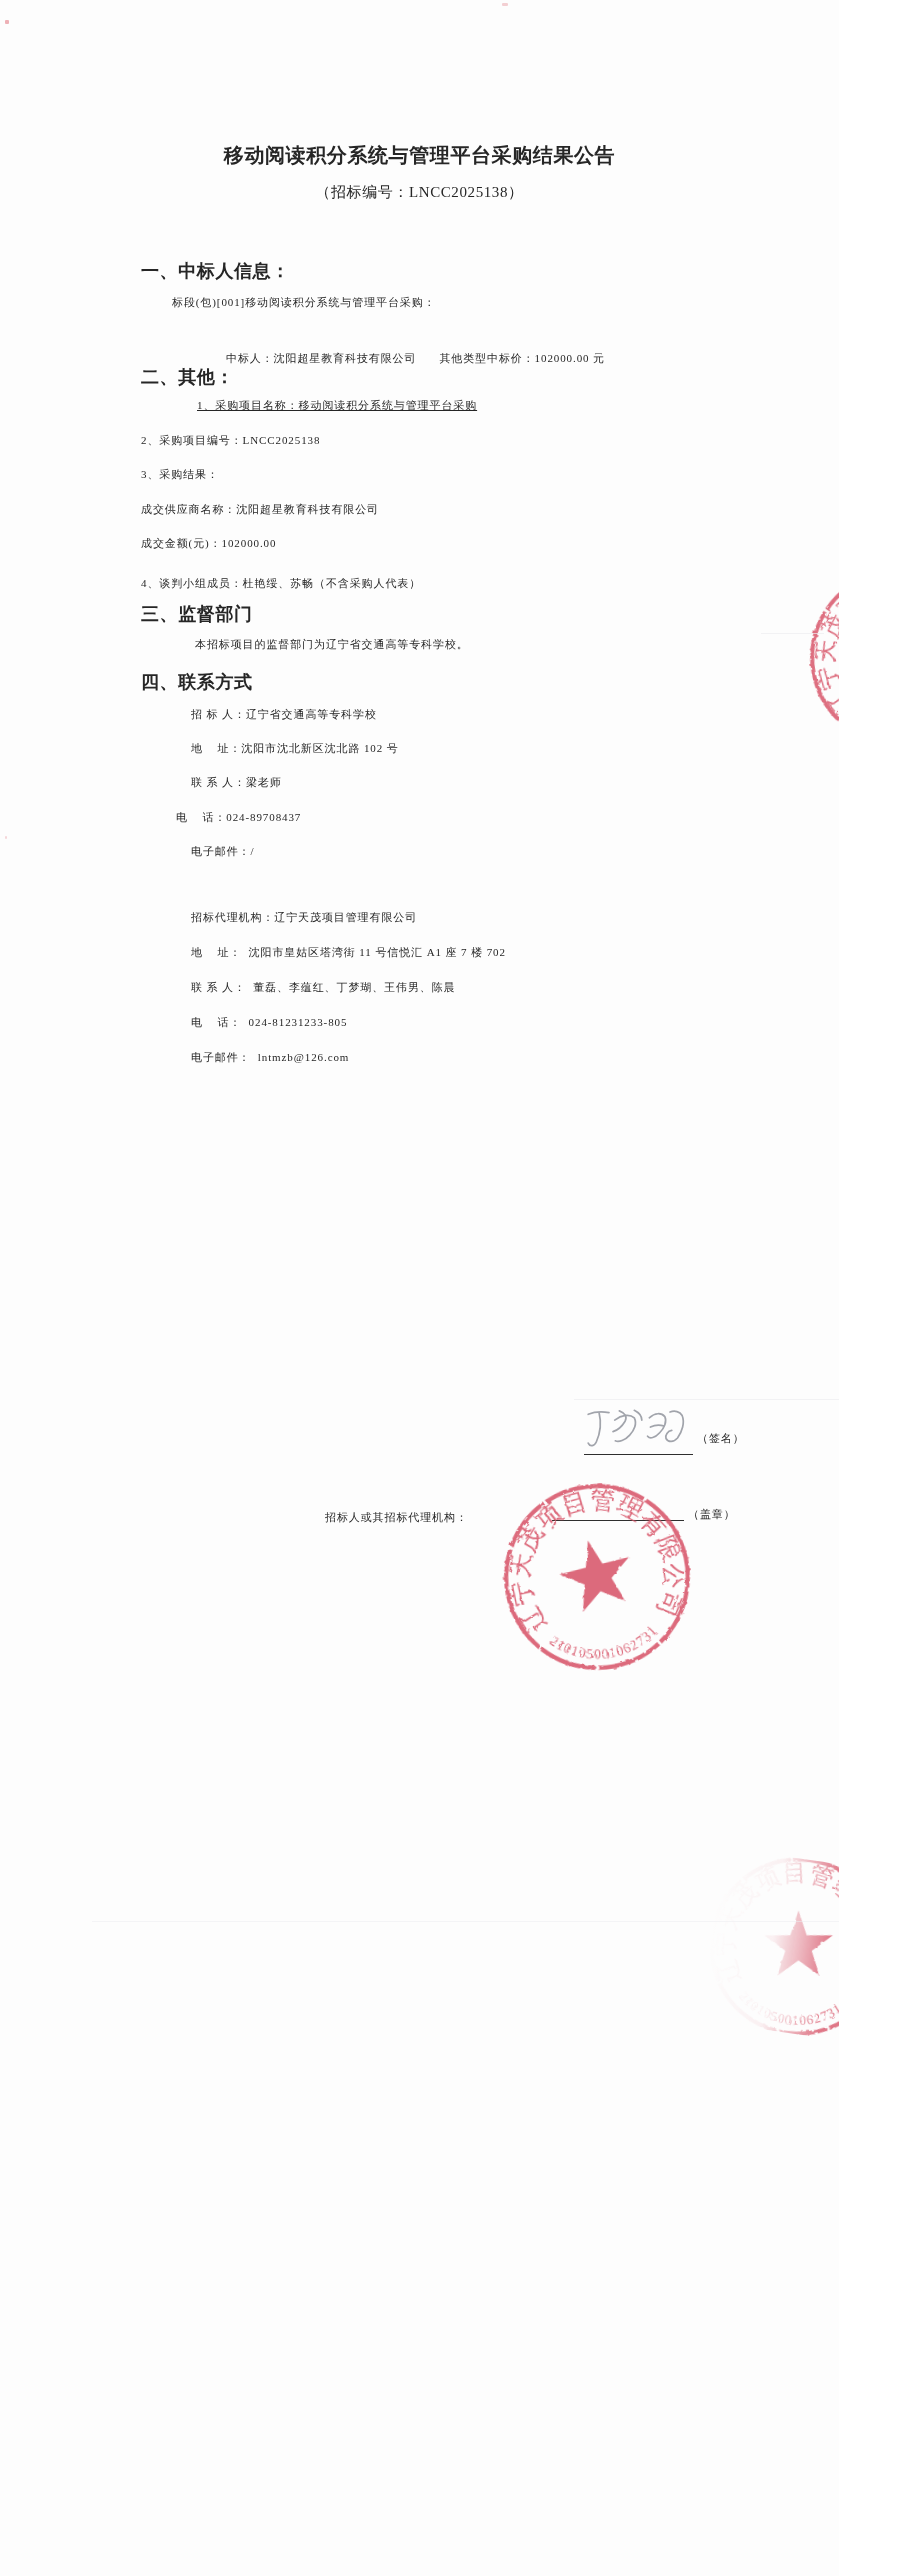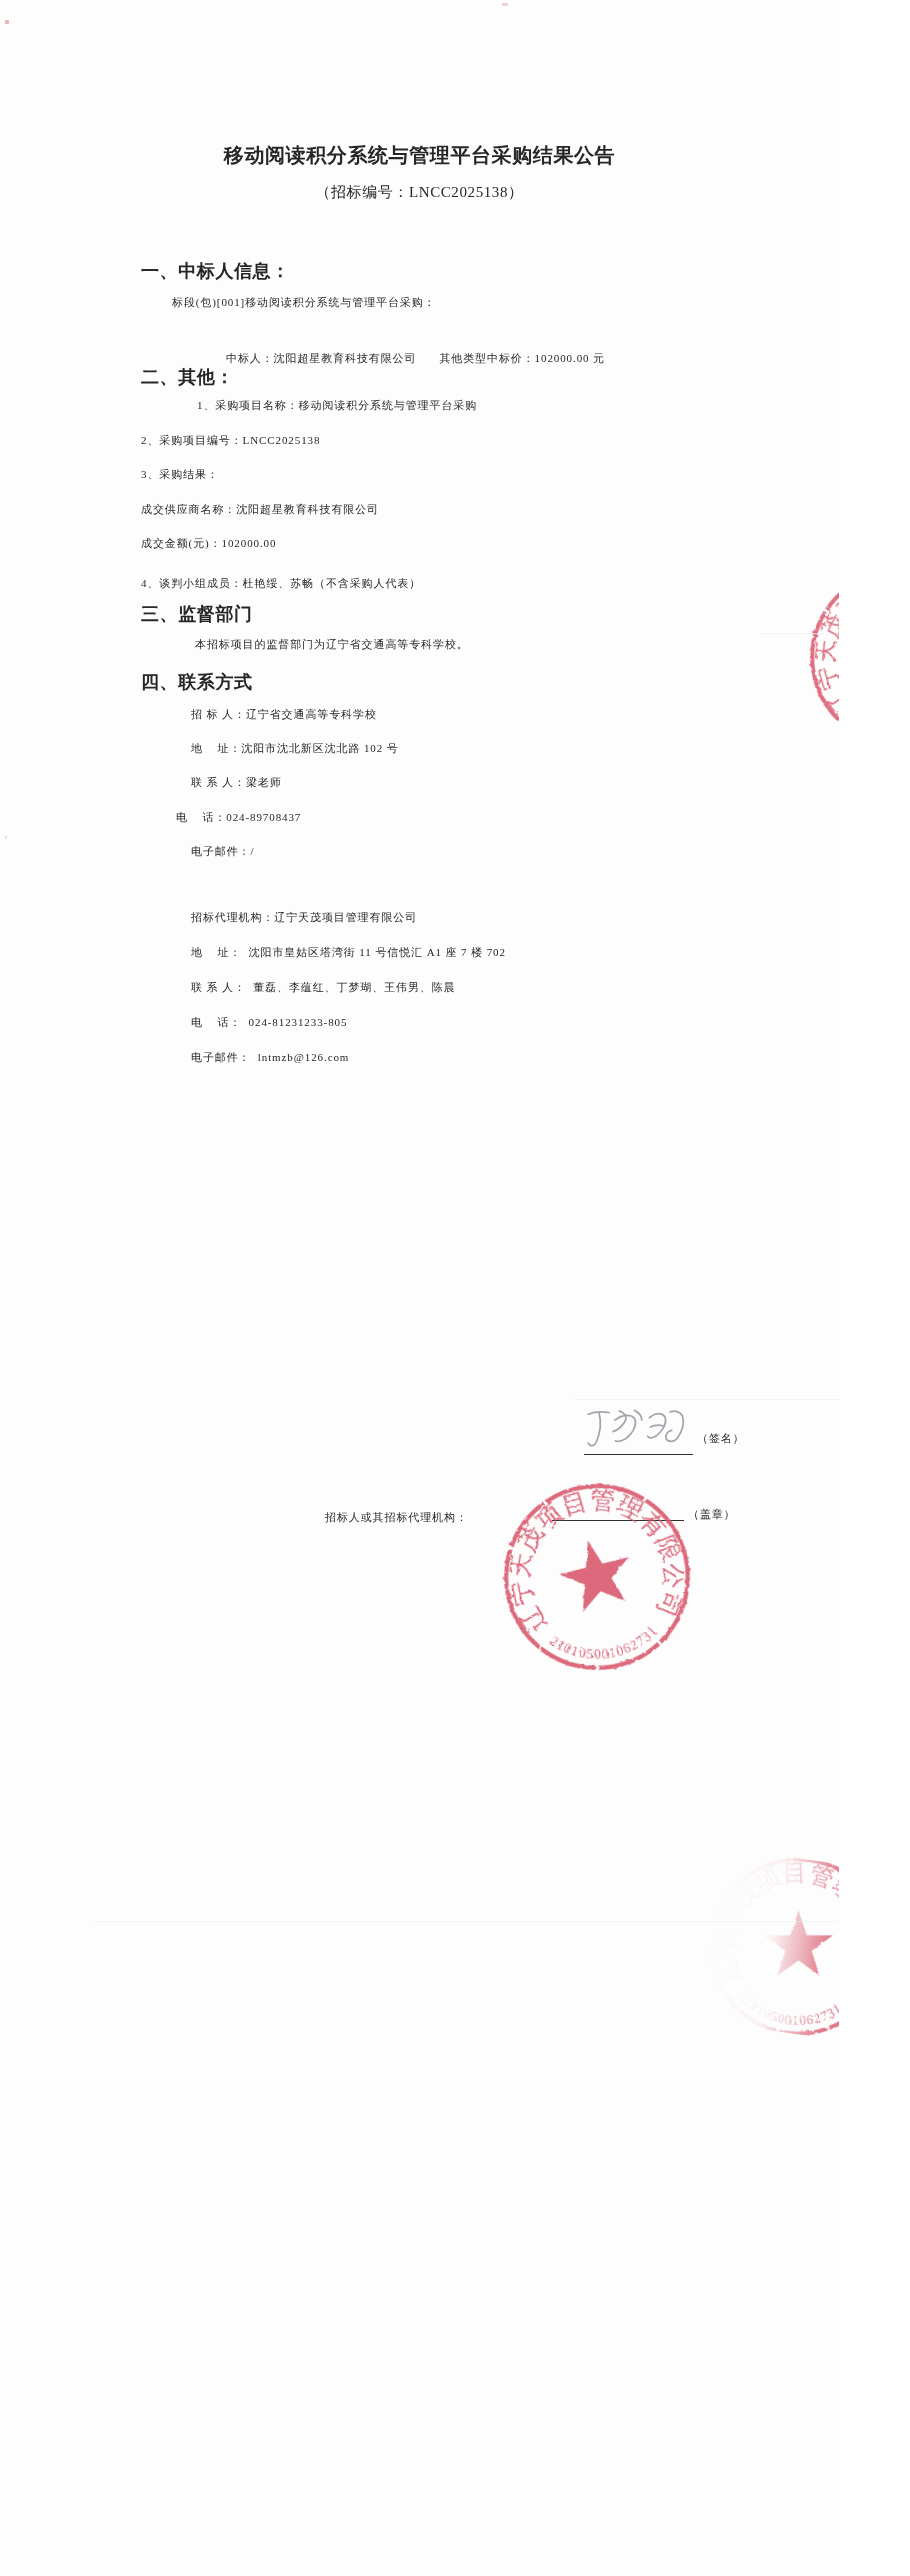--- a/index.html
+++ b/index.html
@@ -49,21 +49,21 @@
   </svg>
 
   <div class="title">移动阅读积分系统与管理平台采购结果公告</div>
   <div class="subtitle">（招标编号：LNCC2025138）</div>
 
   <div class="line heading" style="left:141px;top:259px;">一、中标人信息：</div>
   <div class="line" style="left:172px;top:295px;">标段(包)[001]移动阅读积分系统与管理平台采购：</div>
   <div class="line" style="left:226px;top:329px;margin-top:22px;"><span>中标人：沈阳超星教育科技有限公司</span><span style="display:inline-block;width:23px;"></span><span>其他类型中标价：102000.00 元</span></div>
 
   <div class="line heading" style="left:141px;top:365px;">二、其他：</div>
-  <div class="line" style="left:197px;top:398px;">1、采购项目名称：移动阅读积分系统与管理平台采购</div>
+  <div class="line" style="left:197px;top:398px;text-decoration:underline;">1、采购项目名称：移动阅读积分系统与管理平台采购</div>
   <div class="line" style="left:141px;top:433px;">2、采购项目编号：LNCC2025138</div>
   <div class="line" style="left:141px;top:467px;text-align:right;">3、采购结果：</div>
   <div class="line" style="left:141px;top:502px;text-align:center;">成交供应商名称：沈阳超星教育科技有限公司</div>
   <div class="line" style="left:141px;top:536px;">成交金额(元)：102000.00</div>
   <div class="line" style="left:141px;top:540px;margin-top:36px;">4、谈判小组成员：杜艳绥、苏畅（不含采购人代表）</div>
 
   <div class="line heading" style="left:141px;top:602px;">三、监督部门</div>
   <div class="line" style="left:195px;top:637px;">本招标项目的监督部门为辽宁省交通高等专科学校。</div>
 
   <div class="line heading" style="left:141px;top:670px;">四、联系方式</div>

